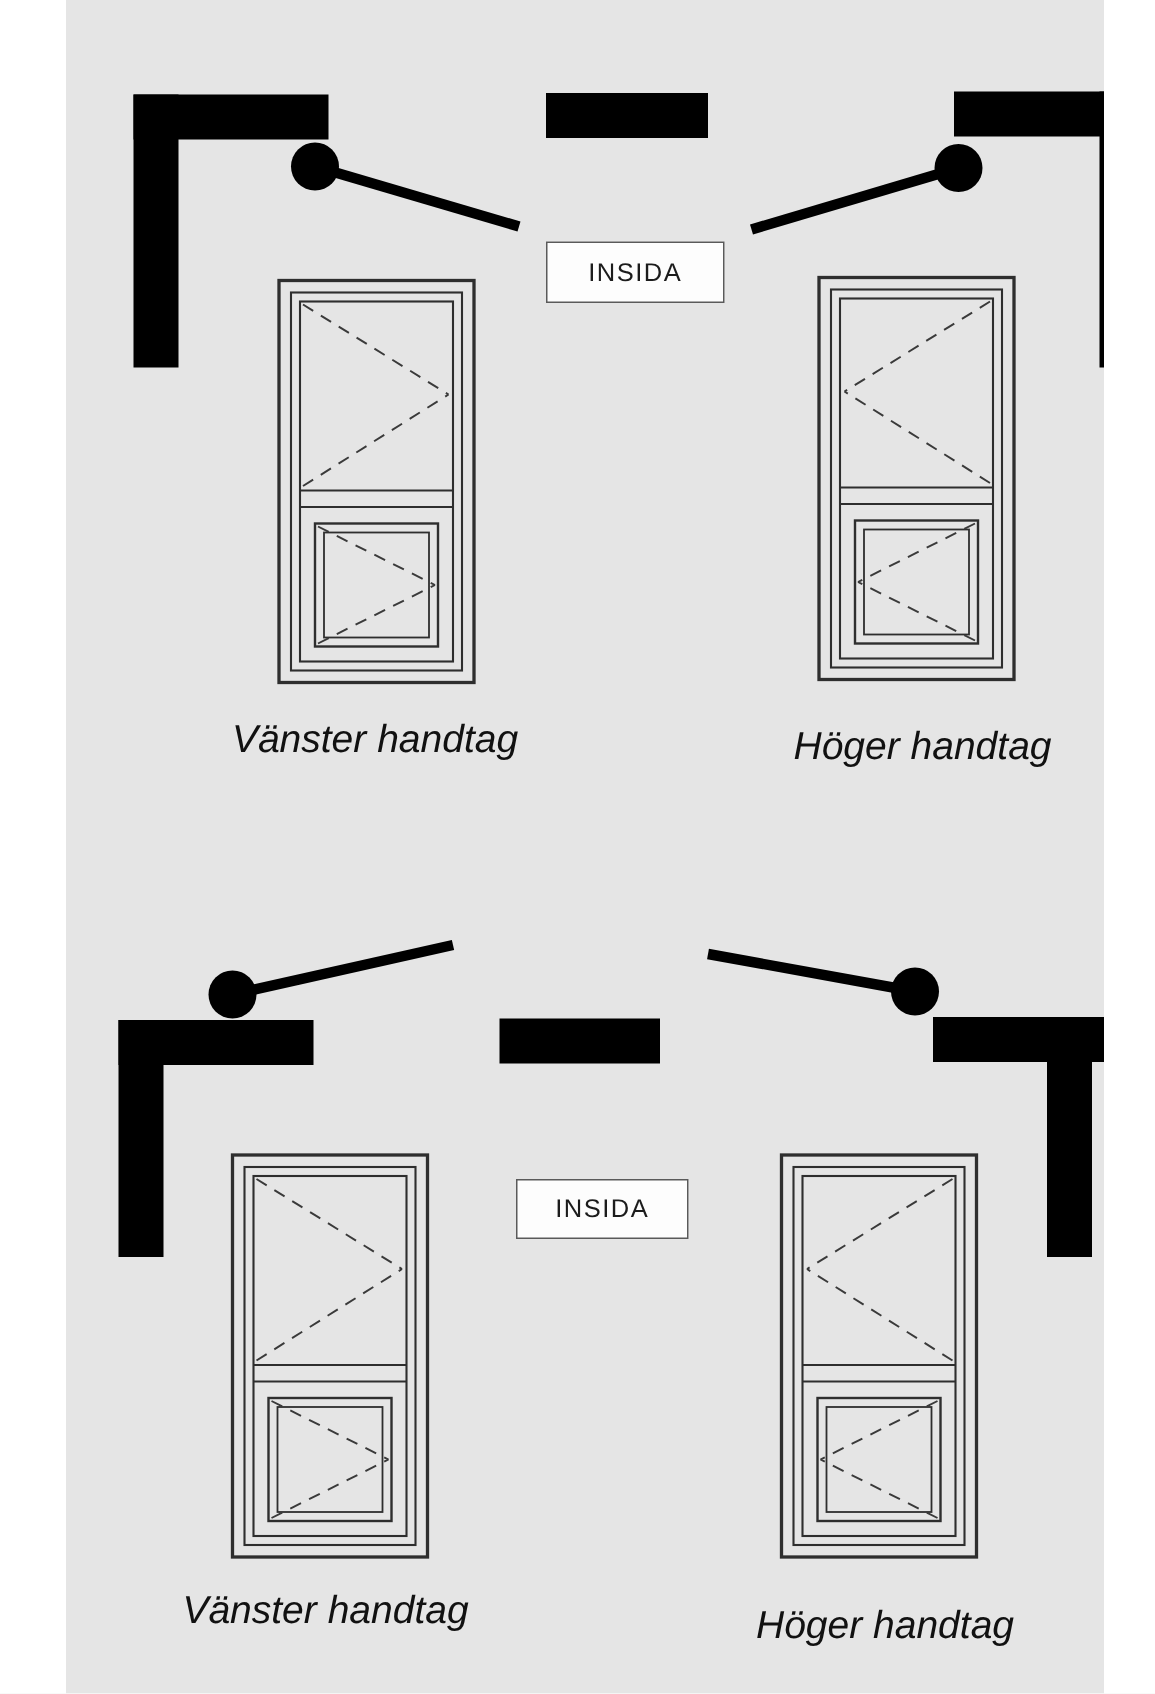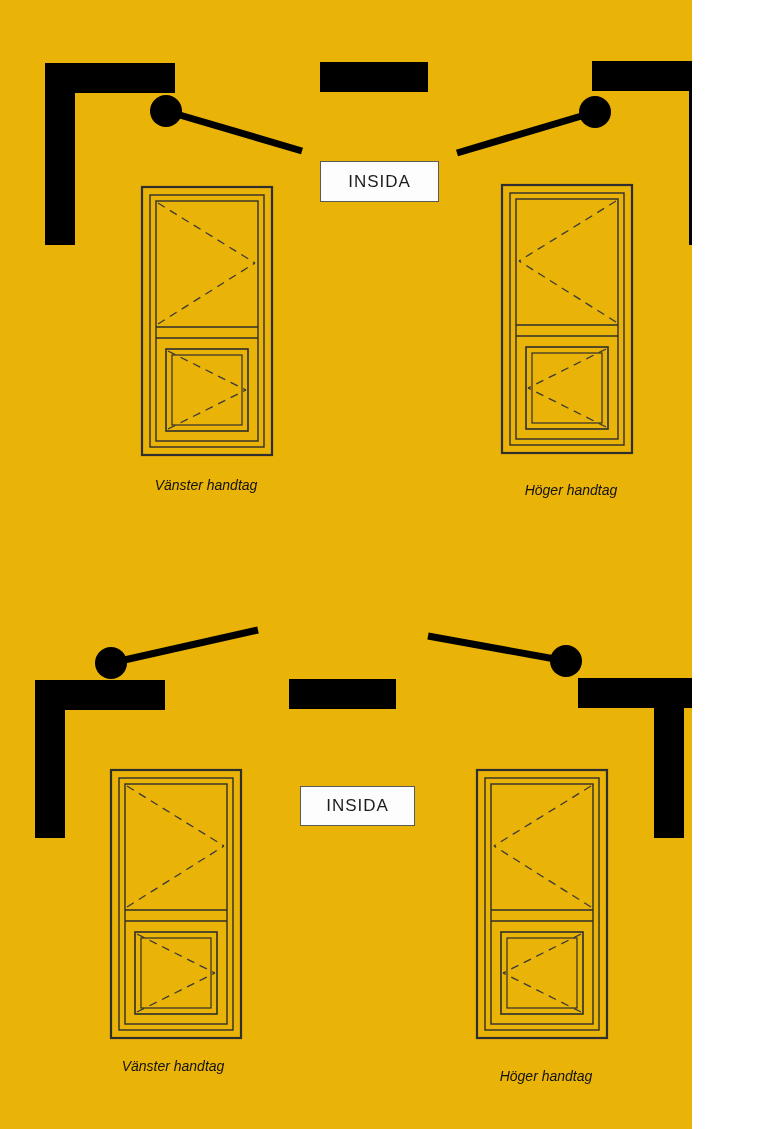--- a/index.html
+++ b/index.html
@@ -4,23 +4,24 @@
 <style>
   html, body {
     margin: 0;
     padding: 0;
     background: #ffffff;
   }
   .canvas {
     position: relative;
     width: 692px;
     height: 1129px;
-    background: #eab308;
+    background: #e5e5e5;
     overflow: hidden;
     font-family: "Liberation Sans", sans-serif;
+    margin-left: 44px;
   }
   .layer {
     position: absolute;
     left: 0;
     top: 0;
   }
   .insida-box {
     position: absolute;
     border: 1px solid #5a5a5a;
     background: #fdfdfd;
@@ -28,21 +29,21 @@
     align-items: center;
     justify-content: center;
     font-size: 17px;
     color: #1c1c1c;
     letter-spacing: 1px;
   }
   .caption {
     position: absolute;
     transform: translateX(-50%);
     font-style: italic;
-    font-size: 14px;
+    font-size: 26px;
     color: #111111;
     white-space: nowrap;
   }
 </style>
 </head>
 <body>
 
 <div class="canvas">
 
   <svg class="layer" width="770" height="1129" viewBox="0 0 770 1129" xmlns="http://www.w3.org/2000/svg">

